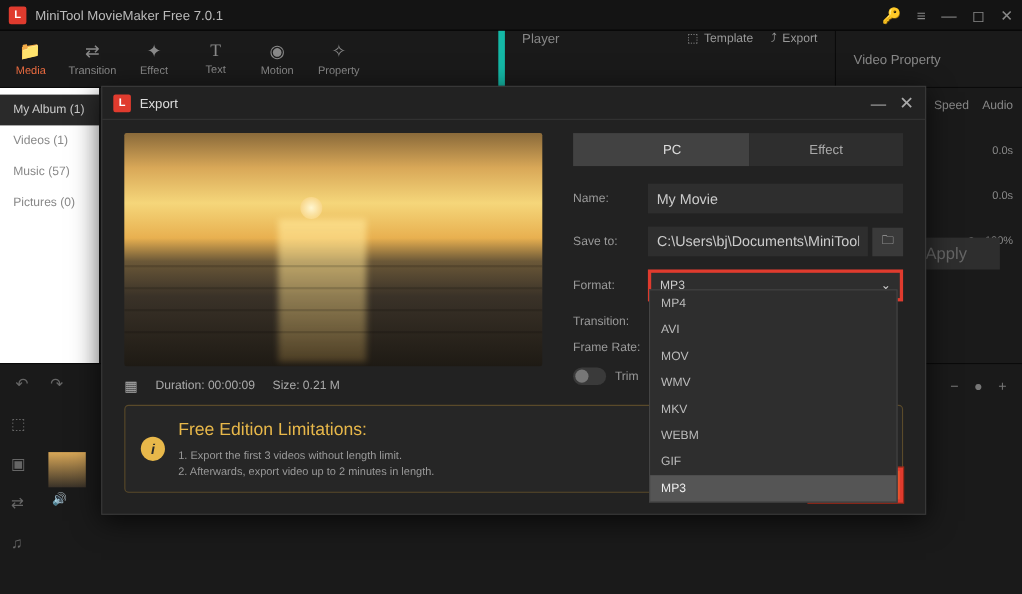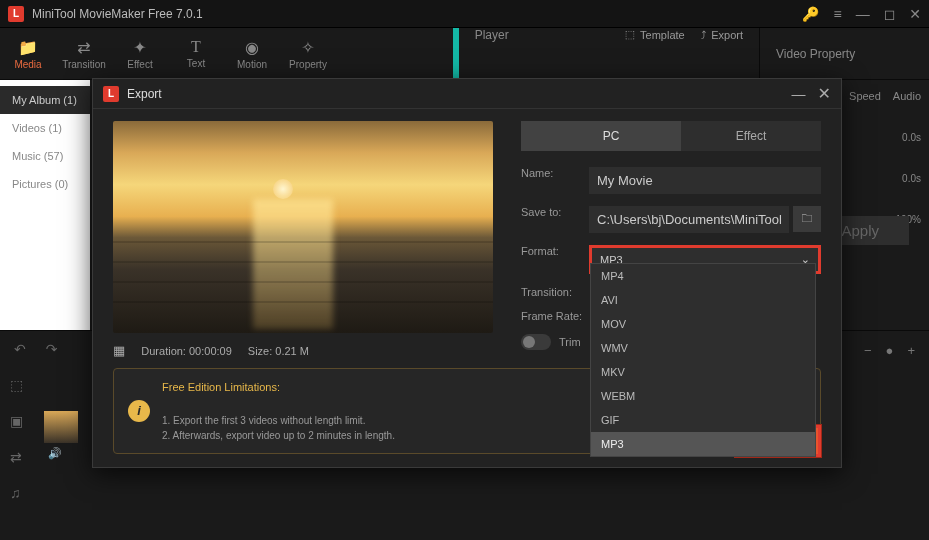--- a/index.html
+++ b/index.html
@@ -50,38 +50,38 @@
     .sun { position: absolute; left: 160px; top: 58px; width: 20px; height: 20px; background: radial-gradient(circle,#fff6d0,#f5c96b); border-radius: 50%; }
     .reflection { position:absolute; left:140px; top:78px; width:80px; height:130px; background: linear-gradient(180deg, rgba(255,230,150,0.7), rgba(255,200,100,0.2)); filter: blur(3px);}
     .wave { position:absolute; left:0; right:0; height:2px; background: rgba(0,0,0,0.15);}
     .meta-row { display: flex; align-items: center; gap: 16px; margin-top: 10px; color: #aaa; font-size: 11px; }
     .meta-icon { font-size: 13px; }
     
     .form-col { flex: 1; }
     .tab-row { display: flex; margin-bottom: 16px; }
     .tab { flex: 1; text-align: center; padding: 8px; background: #2e2e2e; color: #aaa; font-size: 12px; cursor: pointer; }
     .tab.active { background: #424242; color: #ddd; padding-left: 28px; }
-    .form-row { display: flex; margin-bottom: 12px; font-size: 11px; color: #999; }
+    .form-row { display: flex; align-items: center; margin-bottom: 12px; font-size: 11px; color: #999; }
     .form-label { width: 68px; }
     .form-input { flex: 1; background: #2e2e2e; padding: 6px 8px; color: #ccc; font-size: 13px; border: none; }
     .browse-btn { width: 28px; height: 26px; background: #3a3a3a; margin-left: 4px; display:flex;align-items:center;justify-content:center;color:#ccc; cursor:pointer;}
     
     .format-select { flex: 1; background: #2e2e2e; padding: 5px 8px; color: #ccc; font-size: 11px; border: 3px solid #e03b2e; display: flex; justify-content: space-between; align-items: center; cursor: pointer; }
     .dropdown { position: absolute; left: 497px; top: 184px; width: 226px; background: #2e2e2e; border: 1px solid #444; z-index: 20; }
     .drop-item { padding: 6px 10px; color: #bbb; font-size: 11px; cursor: pointer; }
     .drop-item.sel { background: #555; color: #eee; }
     
     .trim-row { display: flex; align-items: center; gap: 8px; font-size: 11px; color: #999; margin-top: 4px;}
     .toggle { width: 30px; height: 16px; background: #3a3a3a; border-radius: 8px; position: relative; }
     .toggle::after { content:''; position:absolute; left:2px; top:2px; width:12px; height:12px; background:#777; border-radius:50%; }
     
     .limit-box { margin: 0 20px; padding: 10px 14px; background: #262626; border: 1px solid #5a4a2a; border-radius: 4px; display: flex; align-items: center; gap: 12px; }
     .info-icon { width: 22px; height: 22px; border-radius: 50%; background: #e8b84a; color: #2a2a2a; display:flex;align-items:center;justify-content:center;font-weight:bold;font-size:13px;font-style:italic; }
     .limit-text { flex: 1; font-size: 10px; color: #999; line-height: 1.5; }
-    .limit-title { color: #e8b84a; font-size: 11px; margin-bottom: 17px; }
+    .limit-title { color: #e8b84a; font-size: 16px; margin-bottom: 4px; }
     .upgrade-btn { background: #e8b84a; color: #2a2a2a; padding: 5px 12px; border-radius: 3px; font-size: 11px; font-weight: 500; cursor: pointer; }
     
     .modal-footer { position: absolute; right: 20px; bottom: 10px; display: flex; gap: 12px; align-items: center; }
     .settings-btn { background: #333; color: #555; padding: 7px 20px; font-size: 11px; cursor: default; }
     .export-btn { background: #e8542e; color: #fff; padding: 7px 24px; font-size: 11px; cursor: pointer; border: 3px solid #e03b2e; outline: 1px solid #a02818;}
     
     
     .bottom-area { position: absolute; left: 0; right: 0; bottom: 0; height: 210px; background: #1a1a1a; border-top: 1px solid #0a0a0a; }
     .timeline-tools { display: flex; gap: 20px; padding: 10px 14px; color: #666; font-size: 14px; }
     .track-icons { position: absolute; left: 10px; top: 46px; display: flex; flex-direction: column; gap: 20px; color: #666; font-size: 14px; }

